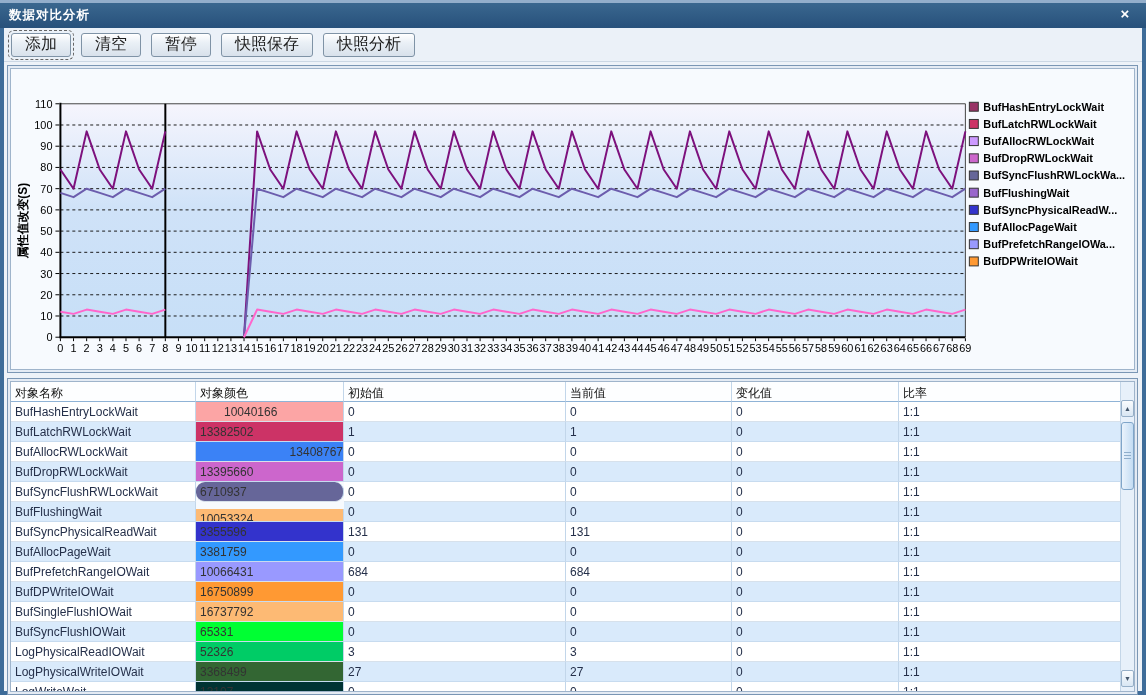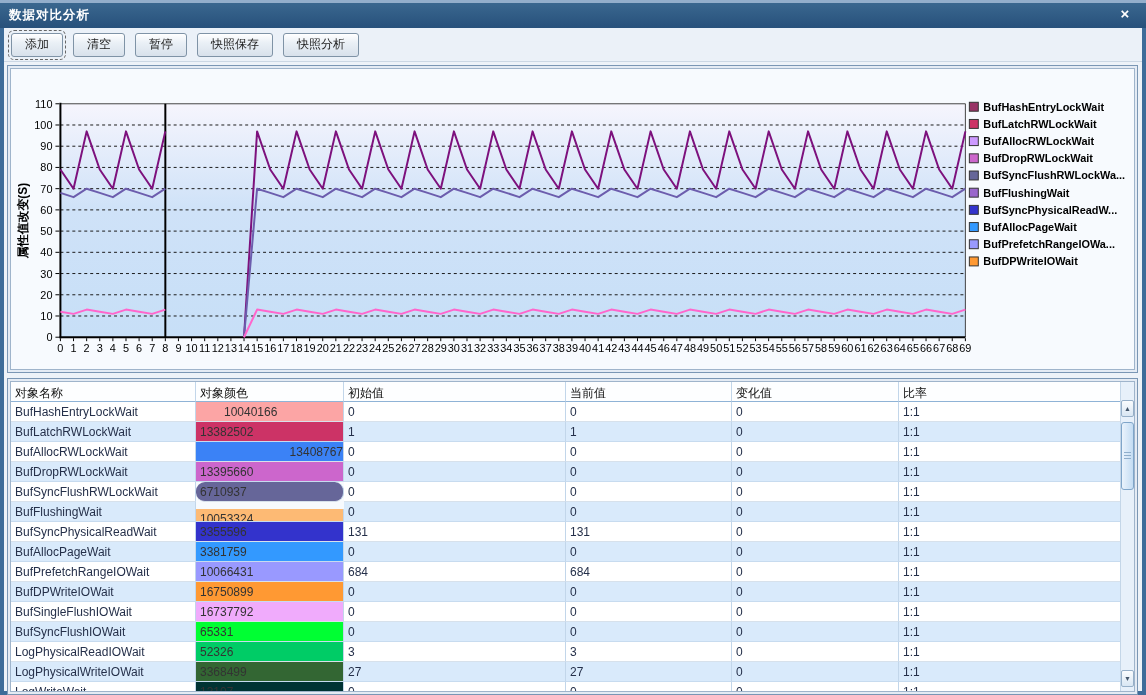--- a/index.html
+++ b/index.html
@@ -14,21 +14,21 @@
     font-size:15px;font-weight:bold;text-align:center;line-height:19px;cursor:pointer;}
 
   
   .frame{position:absolute;top:28px;left:0;right:0;bottom:0;
     border-left:4px solid #3E6C99;border-right:4px solid #3E6C99;border-bottom:4px solid #3E6C99;
     background:#EDF2F8;box-sizing:border-box;}
 
   
   .toolbar{position:absolute;top:28px;left:4px;right:4px;height:34px;background:#EBF1F8;
     border-bottom:1px solid #CBD7E4;display:flex;align-items:center;padding-left:7px;gap:10px;box-sizing:border-box;}
-  .tb-btn{height:24px;padding:0 13px;font-size:12px;color:#1d1d1d;cursor:pointer;
+  .tb-btn{height:24px;padding:0 13px;font-size:16px;color:#1d1d1d;cursor:pointer;
     border:1px solid #7F93A6;border-radius:3px;font-family:"Liberation Sans",sans-serif;
     background:linear-gradient(180deg,#FFFFFF,#EAF0F6 40%,#D8E1EB);box-shadow:inset 0 1px 0 #fff;}
   .tb-btn.focused{outline:1px dashed #666;outline-offset:2px;}
 
   
   .panel{position:absolute;left:7px;width:1131px;border:1px solid #7A96B4;background:#E4EBF4;
     padding:2px;box-sizing:border-box;}
   .panel-inner{position:relative;width:100%;height:100%;border:1px solid #9FB4CB;background:#F7FAFE;
     box-sizing:border-box;overflow:hidden;}
   .chart-panel{top:65px;height:308px;}
@@ -383,21 +383,21 @@
           <div class="tr alt" style="grid-template-columns: 185px 148px 222px 166px 167px 224px;">
             <div class="td">BufDPWriteIOWait</div>
             <div class="td color-cell" style="background: rgb(255, 153, 51);">16750899</div>
             <div class="td">0</div>
             <div class="td">0</div>
             <div class="td">0</div>
             <div class="td">1:1</div>
           </div>
           <div class="tr" style="grid-template-columns: 185px 148px 222px 166px 167px 224px;">
             <div class="td">BufSingleFlushIOWait</div>
-            <div class="td color-cell" style="background: #f0abfc;">16737792</div>
+            <div class="td color-cell" style="background: #fdba74;">16737792</div>
             <div class="td">0</div>
             <div class="td">0</div>
             <div class="td">0</div>
             <div class="td">1:1</div>
           </div>
           <div class="tr alt" style="grid-template-columns: 185px 148px 222px 166px 167px 224px;">
             <div class="td">BufSyncFlushIOWait</div>
             <div class="td color-cell" style="background: rgb(0, 255, 51);">65331</div>
             <div class="td">0</div>
             <div class="td">0</div>

